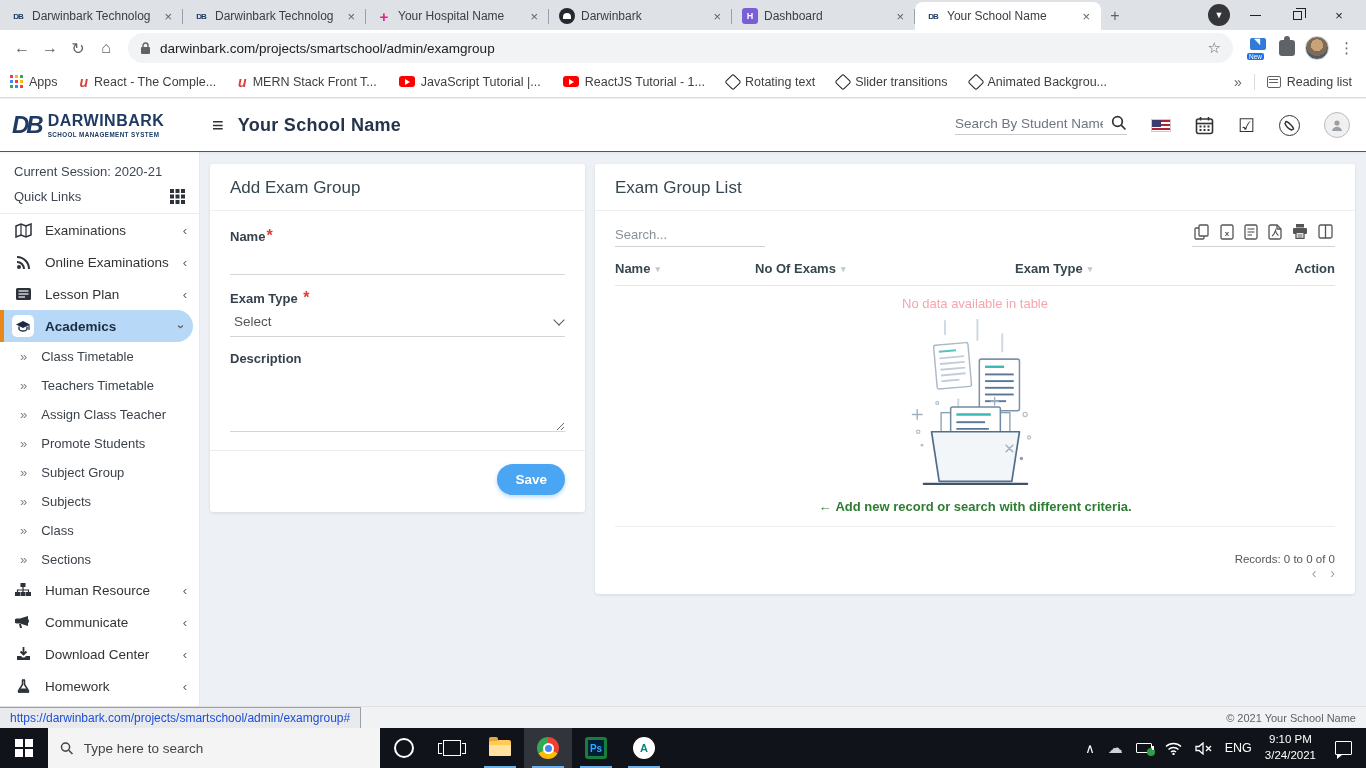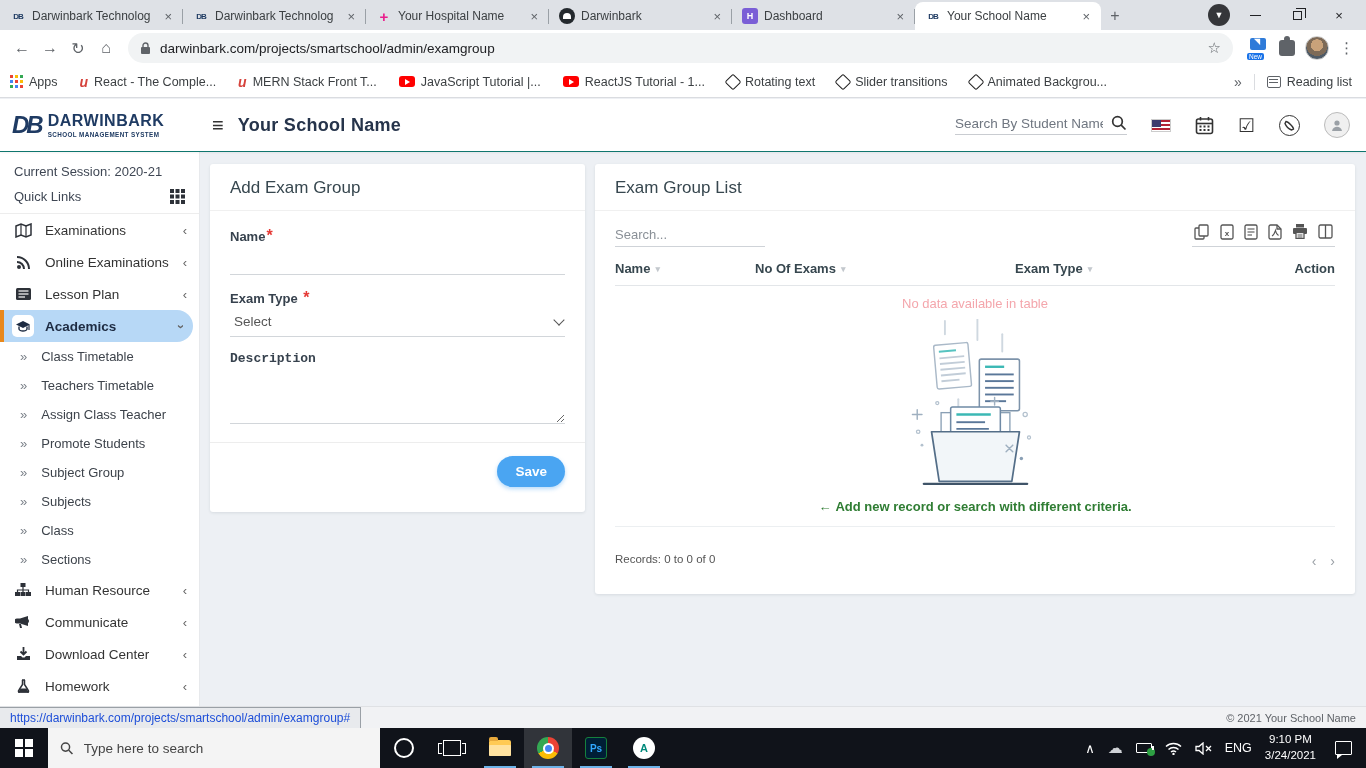--- a/index.html
+++ b/index.html
@@ -119,21 +119,21 @@
   .th { display:flex; align-items:center; gap:5px; cursor:pointer; }
   .th-name { width:140px; }
   .th-num { width:260px; }
   .th-type { flex:1; }
   .th-action { width:60px; justify-content:flex-end; cursor:default; }
   .caret { font-size:9px; color:#c3c8cd; }
   .empty-text { text-align:center; color:#f4a6ac; font-size:13px; padding:10px 0 2px; }
   .illus-wrap { display:flex; justify-content:center; padding:6px 0 2px; }
   .empty-hint { text-align:center; color:#2f7d33; font-size:13px; font-weight:bold; padding:6px 0 12px; border-bottom:1px solid #eceff1; }
   .empty-hint .ha { margin-right:4px; }
-  .list-foot { display:flex; align-items:flex-start; justify-content:space-between; padding:14px 20px; font-size:11.5px; color:#555; }
+  .list-foot { display:flex; align-items:flex-end; justify-content:space-between; padding:14px 20px; font-size:11.5px; color:#555;flex-direction:column; }
   .pager { display:flex; gap:14px; color:#9aa0a6; font-size:14px; }
   .pager span { cursor:pointer; }
 
   
   .pfooter { position:absolute; top:706px; left:0; width:1366px; height:22px; background:#f1f2f4; border-top:1px solid #dfe1e4; display:flex; align-items:center; justify-content:flex-end; padding-right:10px; font-size:11px; color:#5f6368; }
   .statuslink { position:absolute; top:707px; left:0; height:21px; background:#e8eaed; border:1px solid #9aa0a6; border-left:none; border-bottom:none; display:flex; align-items:center; padding:0 10px; font-size:12px; color:#1d4ed8; z-index:4; }
 
   
   .taskbar { position:absolute; top:728px; left:0; width:1366px; height:40px; background:#10131a; display:flex; align-items:stretch; z-index:5; }
   .tb-start { width:48px; display:flex; align-items:center; justify-content:center; cursor:pointer; }
@@ -148,21 +148,21 @@
   .cortana { width:20px; height:20px; border:2px solid #fff; border-radius:50%; }
   .taskview { width:18px; height:16px; border:1.7px solid #fff; position:relative; background:transparent; }
   .taskview::before { content:""; position:absolute; left:-6px; top:2px; width:3px; height:9px; border:1.5px solid #fff; border-right:none; }
   .taskview::after { content:""; position:absolute; right:-6px; top:2px; width:3px; height:9px; border:1.5px solid #fff; border-left:none; }
   .folder { width:22px; height:16px; background:#ffca55; border-radius:2px; position:relative; }
   .folder::before { content:""; position:absolute; top:-3px; left:0; width:9px; height:4px; background:#e8a93c; border-radius:2px 2px 0 0; }
   .folder::after { content:""; position:absolute; left:0; bottom:0; width:22px; height:11px; background:#ffe2a0; border-radius:1px; }
   .chrome-ic { width:22px; height:22px; border-radius:50%; background:conic-gradient(#ea4335 0 120deg, #fbbc05 120deg 240deg, #34a853 240deg 360deg); display:flex; align-items:center; justify-content:center; }
   .chrome-ic i { width:11px; height:11px; background:#fff; border-radius:50%; display:flex; align-items:center; justify-content:center; }
   .chrome-ic i::before { content:""; width:7px; height:7px; background:#4285f4; border-radius:50%; }
-  .ps-ic { width:22px; height:22px; background:#001e36; border:1px solid #15803d; border-radius:3px; color:#31a8ff; font-size:10px; font-weight:bold; display:flex; align-items:center; justify-content:center; }
+  .ps-ic { width:22px; height:22px; background:#001e36; border:3px solid #15803d; border-radius:3px; color:#31a8ff; font-size:10px; font-weight:bold; display:flex; align-items:center; justify-content:center; }
   .app-ic { width:22px; height:22px; background:#fff; border-radius:50%; color:#00897b; font-size:11px; font-weight:bold; display:flex; align-items:center; justify-content:center; }
   .tb-tray { margin-left:auto; display:flex; align-items:center; gap:13px; padding-right:8px; color:#fff; }
   .tray-g { font-size:13px; cursor:pointer; display:flex; align-items:center; }
   .tb-clock { text-align:center; font-size:11.5px; line-height:1.35; cursor:pointer; }
   .notif { width:17px; height:14px; border:1.5px solid #fff; border-radius:1px; position:relative; }
   .notif::before { content:""; position:absolute; bottom:-5px; left:1px; border-top:4px solid #fff; border-right:5px solid transparent; }
   .battery { width:16px; height:10px; border:1.4px solid #fff; border-radius:1px; position:relative; }
   .battery::after { content:""; position:absolute; right:-3px; top:2px; width:2px; height:4px; background:#fff; }
   .battery i { position:absolute; right:-4px; bottom:-4px; width:8px; height:8px; background:#2ea043; border-radius:50%; }
 </style>
@@ -504,21 +504,21 @@
         <span class="flabel">Name</span><span class="req">*</span>
       </div>
       <input class="finput" style="">
       <div>
         <span class="flabel">Exam Type</span> <span class="req">*</span>
       </div>
       <div class="fselect">
         <span>Select</span>
         <span class="chev-down"></span>
       </div>
-      <div class="flabel" style="font-family:Liberation Mono, monospace;">Description</div>
+      <div class="flabel" style="margin-bottom:8px;">Description</div>
       <textarea class="ftextarea" style=""></textarea>
     </div>
     <div class="form-foot">
       <button class="save-btn">Save</button>
     </div>
   </div>
 
   <div class="card" id="card-list">
     <div class="card-h">Exam Group List</div>
     <div class="list-body">

